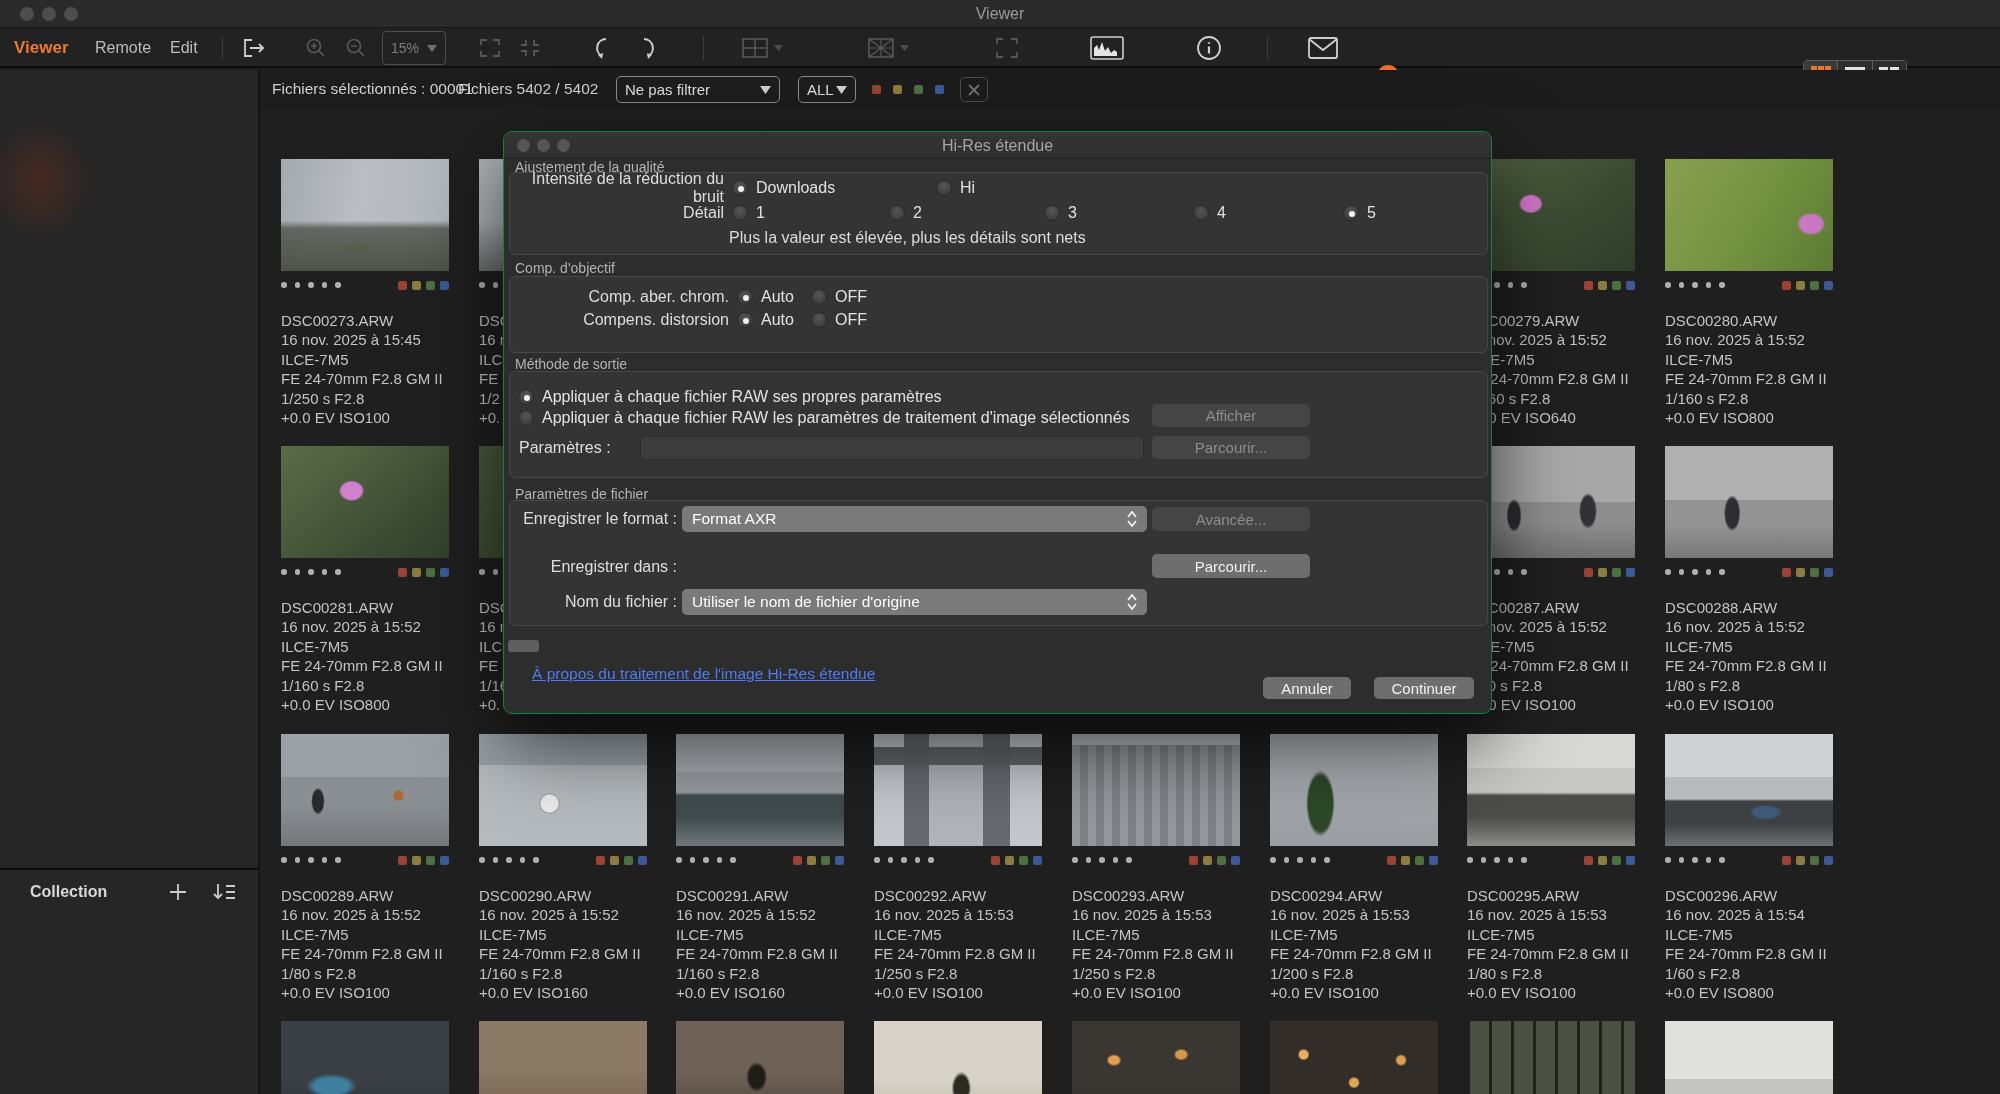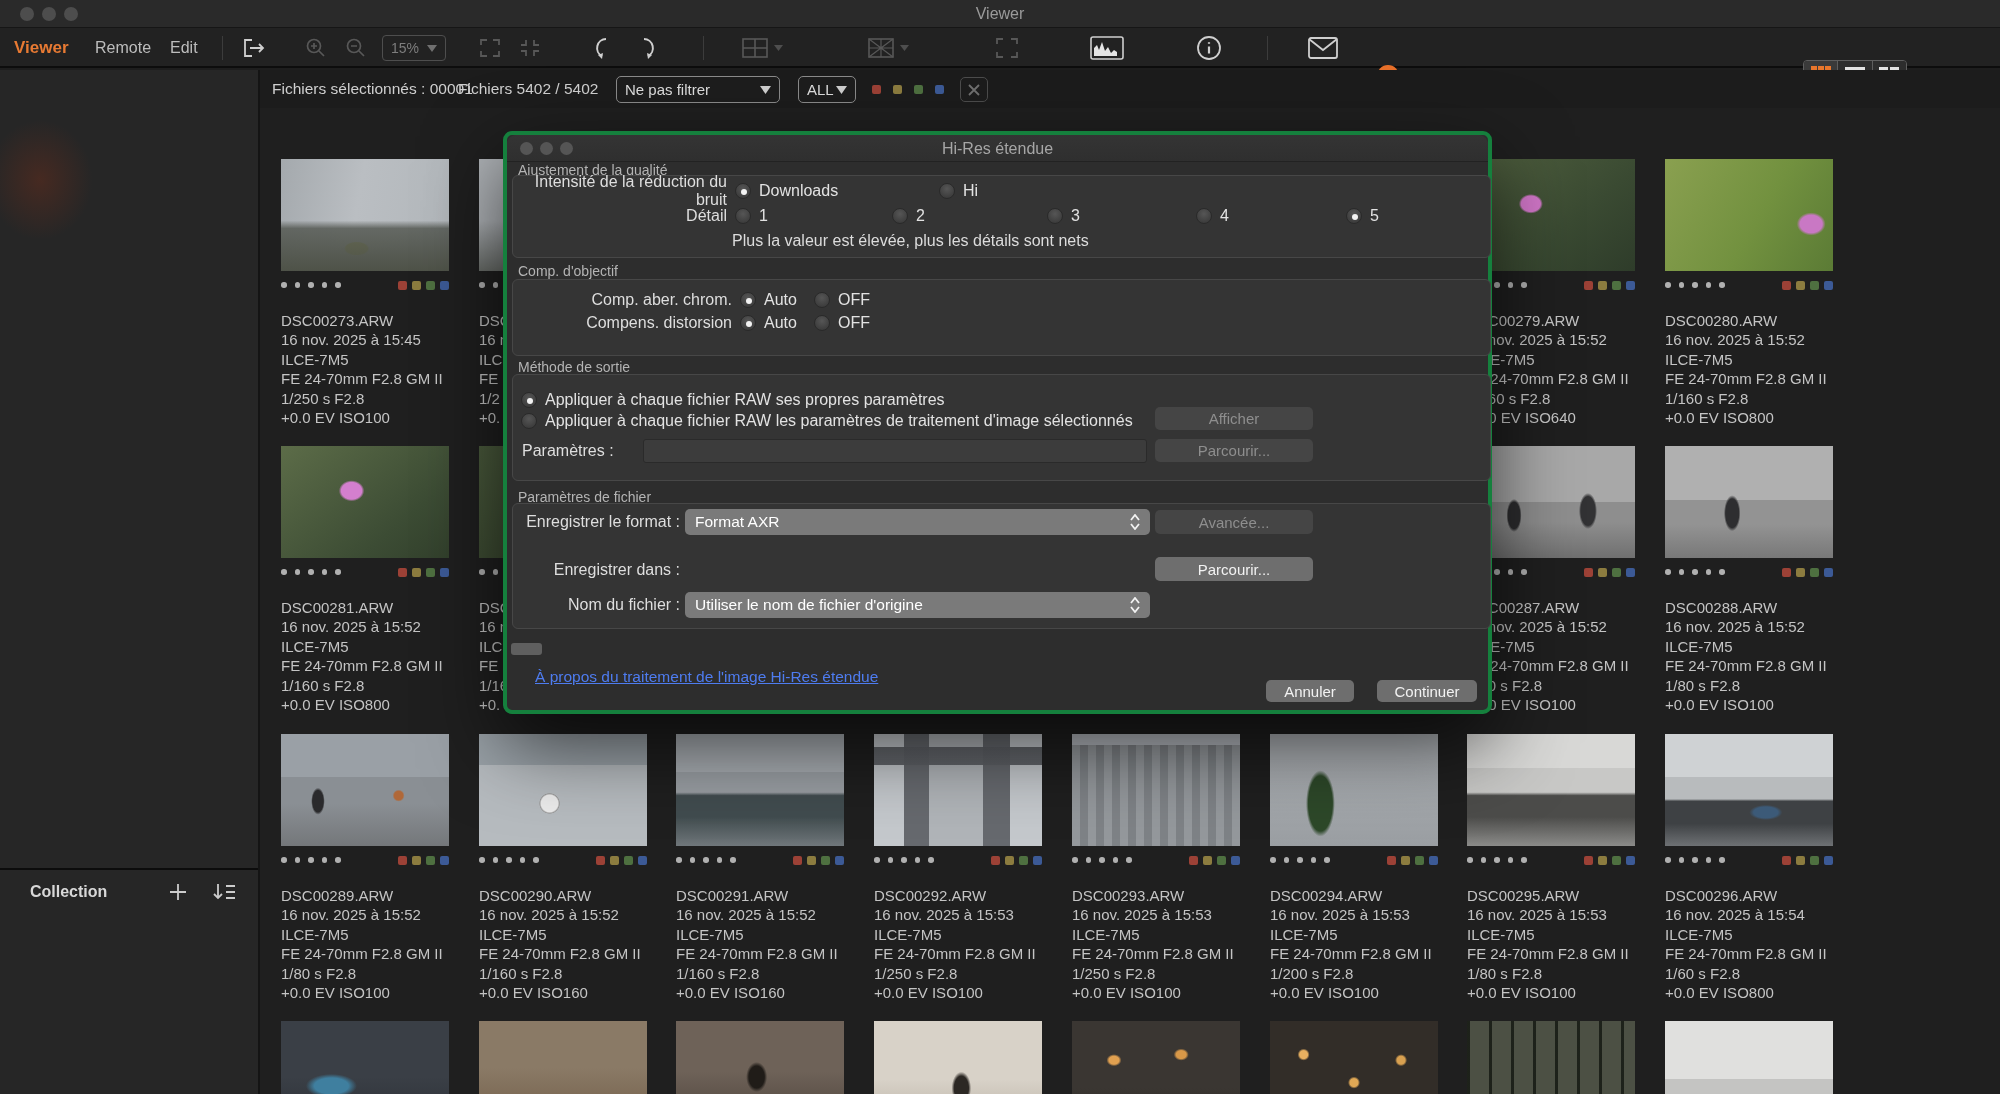--- a/index.html
+++ b/index.html
@@ -18,21 +18,21 @@
   .win-title { position:absolute; left:0; right:0; top:5px; text-align:center;
     font-size:16px; color:#9a9a9a; }
   
   .toolbar { position:absolute; left:0; top:28px; width:2000px; height:40px;
     background:#222222; border-bottom:2px solid #0d0d0d; }
   .tb-item { position:absolute; top:0; height:40px; display:flex; align-items:center; }
   .tab { font-size:16px; color:#bdbdbd; }
   .tab.active { color:#e87a33; font-weight:bold; font-size:17px; }
   .tb-sep { position:absolute; top:8px; width:1px; height:24px; background:#3c3c3c; }
   .pct-box { display:flex; align-items:center; gap:8px; border:1px solid #4e4e4e;
-    border-radius:4px; height:26px; padding:8px 8px; color:#7d7d7d; font-size:14px; }
+    border-radius:4px; height:26px; padding:16px 8px; color:#7d7d7d; font-size:14px; }
   .badge { position:absolute; top:37px; width:22px; height:22px; border-radius:50%;
     background:#e8702a; color:#fff; font-size:14px; font-weight:bold;
     display:flex; align-items:center; justify-content:center; }
   .view-group { position:absolute; right:93px; top:32px; width:104px; height:32px;
     border:1px solid #5e5e5e; border-radius:4px; display:flex; overflow:hidden; }
   .view-seg { flex:1; display:flex; align-items:center; justify-content:center;
     border-right:1px solid #5e5e5e; background:#2d2d2d; }
   .view-seg:last-child { border-right:none; }
   .grid9 { display:grid; grid-template-columns:repeat(3,6px); grid-template-rows:repeat(3,6px); gap:1px; }
   .grid9 i { background:#e8762c; }
@@ -133,21 +133,21 @@
     radial-gradient(8px 8px at 50% 55%, #e0a855 0 50%, transparent 75%),
     radial-gradient(8px 8px at 78% 35%, #d8a050 0 50%, transparent 75%),
     linear-gradient(180deg,#322d28 0 100%); }
   .ph-fence { background:
     radial-gradient(40px 14px at 50% 80%, rgba(230,170,90,.55) 0 50%, transparent 80%),
     repeating-linear-gradient(90deg, rgba(18,22,16,.8) 0 3px, transparent 3px 22px),
     linear-gradient(180deg,#4c5044 0 100%); }
   .ph-hall { background:linear-gradient(180deg,#e0e0de 0 52%,#c4c4c2 52% 74%,#9c9c9a 100%); }
   
   .dialog { position:absolute; left:503px; top:131px; width:989px; height:583px;
-    background:#2d2d2d; border:4px solid #15803d; border-radius:9px;
+    background:#2d2d2d; border:1px solid #15803d; border-radius:9px;
     box-shadow:0 30px 80px rgba(0,0,0,.65); z-index:10; }
   .dlg-titlebar { position:absolute; left:0; top:0; right:0; height:27px;
     background:linear-gradient(#343434,#2f2f2f); border-bottom:1px solid #222222;
     border-radius:9px 9px 0 0; }
   .dlg-tl { position:absolute; top:7px; width:13px; height:13px; border-radius:50%; background:#555555; }
   .dlg-title { position:absolute; left:0; right:0; top:5px; text-align:center;
     font-size:16px; color:#a6a6a6; }
   .sect-label { position:absolute; left:11px; font-size:14px; color:#b4b4b4; }
   .gbox { position:absolute; left:5px; width:979px; background:#343434;
     border:1px solid #474747; border-radius:6px; }

